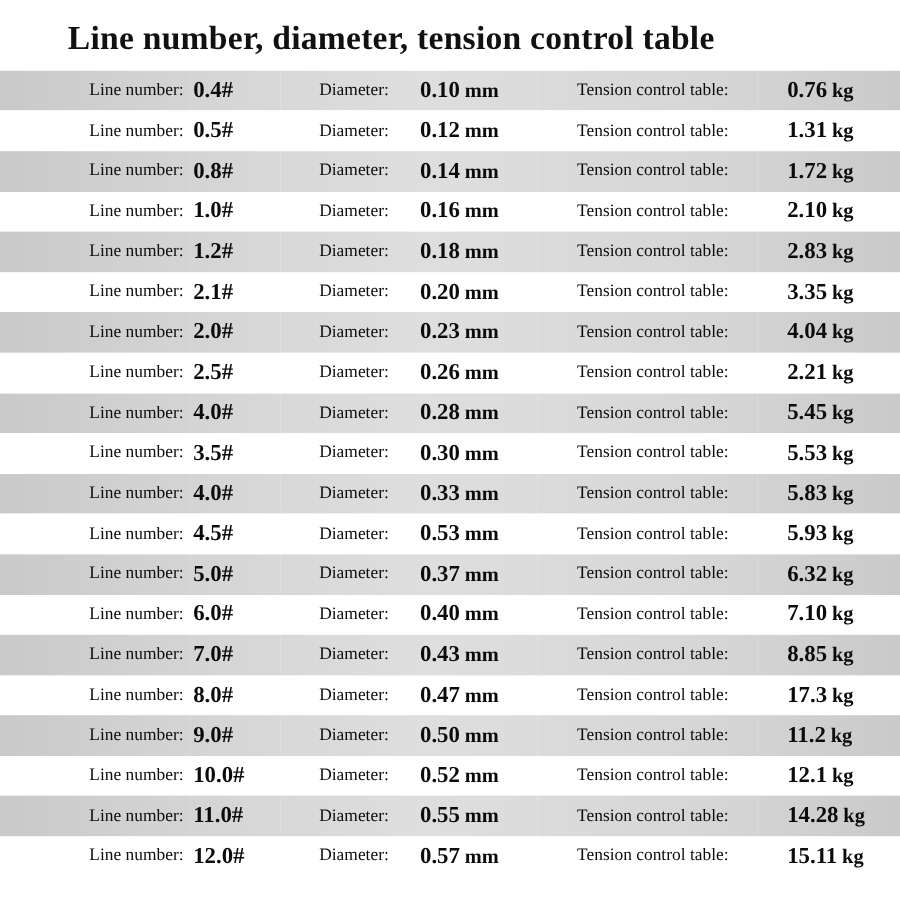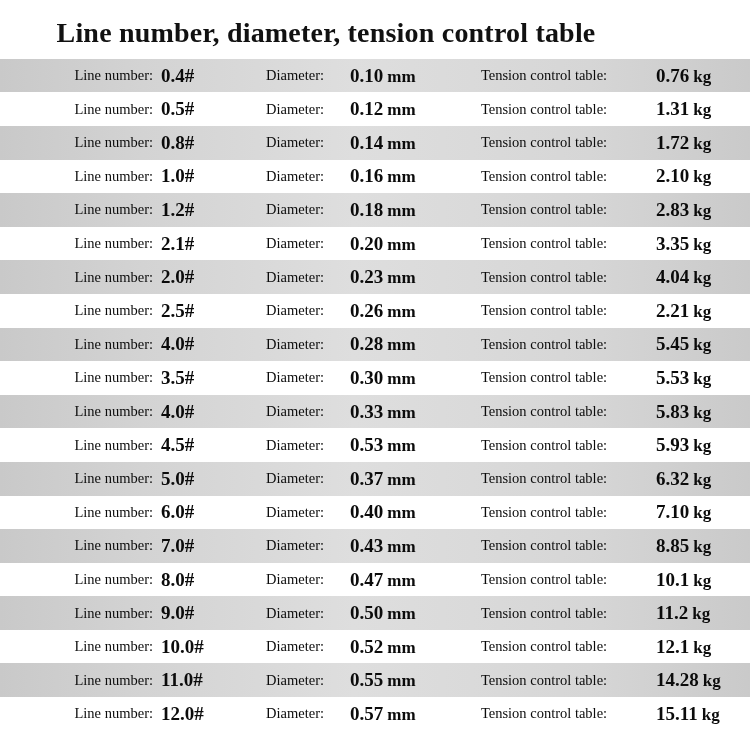--- a/index.html
+++ b/index.html
@@ -223,21 +223,21 @@
           <td class="cell c-diaval"><span class="val">0.43</span> <span class="unit">mm</span></td>
           <td class="cell c-tenlabel lbl">Tension control table:</td>
           <td class="cell c-tenval"><span class="val">8.85</span> <span class="unit">kg</span></td>
         </tr>
         <tr class="row even">
           <td class="cell c-lnlabel lbl">Line number:</td>
           <td class="cell c-lnval val">8.0#</td>
           <td class="cell c-dialabel lbl">Diameter:</td>
           <td class="cell c-diaval"><span class="val">0.47</span> <span class="unit">mm</span></td>
           <td class="cell c-tenlabel lbl">Tension control table:</td>
-          <td class="cell c-tenval"><span class="val">10.1</span> <span class="unit">kg</span></td>
+          <td class="cell c-tenval"><span class="val">17.3</span> <span class="unit">kg</span></td>
         </tr>
         <tr class="row odd">
           <td class="cell c-lnlabel lbl">Line number:</td>
           <td class="cell c-lnval val">9.0#</td>
           <td class="cell c-dialabel lbl">Diameter:</td>
           <td class="cell c-diaval"><span class="val">0.50</span> <span class="unit">mm</span></td>
           <td class="cell c-tenlabel lbl">Tension control table:</td>
           <td class="cell c-tenval"><span class="val">11.2</span> <span class="unit">kg</span></td>
         </tr>
         <tr class="row even">

